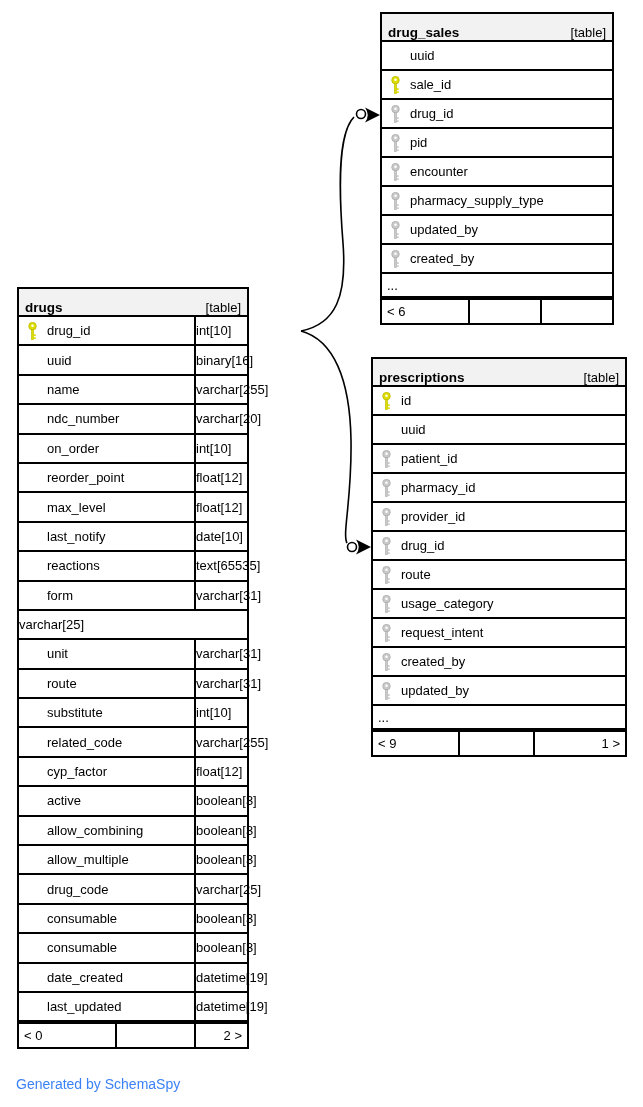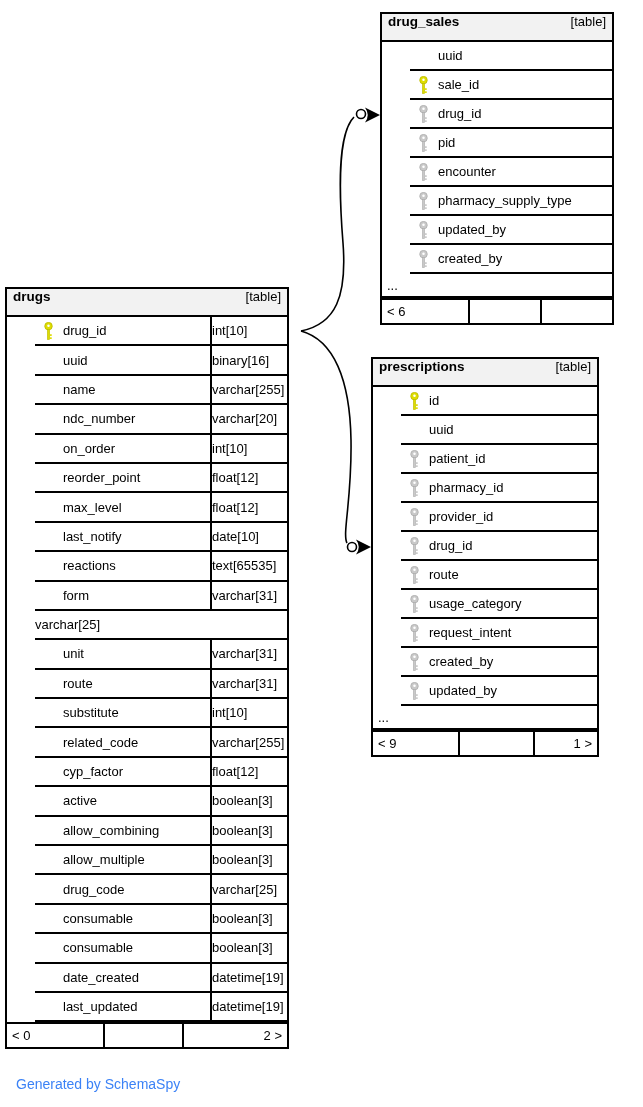--- a/index.html
+++ b/index.html
@@ -13,36 +13,35 @@
   }
   .connectors{position:absolute;left:0;top:0;pointer-events:none;z-index:5;}
   .dbtable{
     position:absolute;
     background:#fff;
     border:2px solid #000;
     box-sizing:border-box;
     z-index:2;
   }
   .thead{
-    display:flex;justify-content:space-between;align-items:flex-start;
+    display:flex;justify-content:space-between;align-items:flex-end;
     background:#f2f2f2;
     height:28px;
     padding:0 6px;
     border-bottom:2px solid #000;
     box-sizing:border-box;
     gap:35px;
   }
   .tname{font-weight:bold;font-size:13.5px;}
   .tbadge{font-size:13px;padding-left:40px;}
   .trow{
     display:flex;align-items:center;
     height:29px;
     border-bottom:2px solid #000;
     box-sizing:border-box;
-    margin-left:28px;
   }
   .dbtable[data-table="drugs"] .trow{height:29.4px;}
   .trow:last-of-type{border-bottom:none;}
   .iconbox{width:14px;margin-left:6px;display:flex;align-items:center;justify-content:center;flex:0 0 14px;}
   .colname{margin-left:8px;white-space:nowrap;}
   .cell-name{display:flex;align-items:center;width:177px;flex:0 0 177px;align-self:stretch;border-right:2px solid #000;box-sizing:border-box;}
   .cell-type{flex:1;white-space:nowrap;}
   .ellipsis-row{
     height:24px;display:flex;align-items:center;
     padding-left:5px;
@@ -171,21 +170,21 @@
         <span class="colname">created_by</span>
         </div>
       <div class="ellipsis-row">...</div>
       <div class="tfoot" style="border-top:2px solid #000;">
       <div class="fcell" style="width:86px">&lt; 6</div>
       <div class="fcell" style="width:72px"></div>
       <div class="fcell f-right" style="flex:1"></div>
     </div>
     </div>
 
-  <div class="dbtable" data-table="prescriptions" style="left:371px;top:357px;width:228px;">
+  <div class="dbtable" data-table="prescriptions" style="left:371px;top:357px;width:256px;">
       <div class="thead">
       <span class="tname">prescriptions</span>
       <span class="tbadge">[table]</span>
     </div>
       <div class="trow">
           <span class="iconbox">
           <svg class="keyicon" width="11" height="18" viewBox="0 0 12 20">
     <circle cx="6" cy="4.6" r="4.2" fill="#dedd00" stroke="#b8b700" stroke-width="0.8"></circle>
     <circle cx="6" cy="4.2" r="1.4" fill="#ffffff"></circle>
     <rect x="4.7" y="8.4" width="2.6" height="11.2" fill="#dedd00" stroke="#b8b700" stroke-width="0.6"></rect>
@@ -308,21 +307,21 @@
         <span class="colname">updated_by</span>
         </div>
       <div class="ellipsis-row">...</div>
       <div class="tfoot" style="border-top:2px solid #000;">
       <div class="fcell" style="width:85px">&lt; 9</div>
       <div class="fcell" style="width:75px"></div>
       <div class="fcell f-right" style="flex:1">1 &gt;</div>
     </div>
     </div>
 
-  <div class="dbtable" data-table="drugs" style="left:5px;top:287px;width:284px;">
+  <div class="dbtable" data-table="drugs" style="left:17px;top:287px;width:232px;">
       <div class="thead">
       <span class="tname">drugs</span>
       <span class="tbadge">[table]</span>
     </div>
       <div class="trow">
           <div class="cell-name">
             <span class="iconbox">
             <svg class="keyicon" width="11" height="18" viewBox="0 0 12 20">
     <circle cx="6" cy="4.6" r="4.2" fill="#dedd00" stroke="#b8b700" stroke-width="0.8"></circle>
     <circle cx="6" cy="4.2" r="1.4" fill="#ffffff"></circle>

